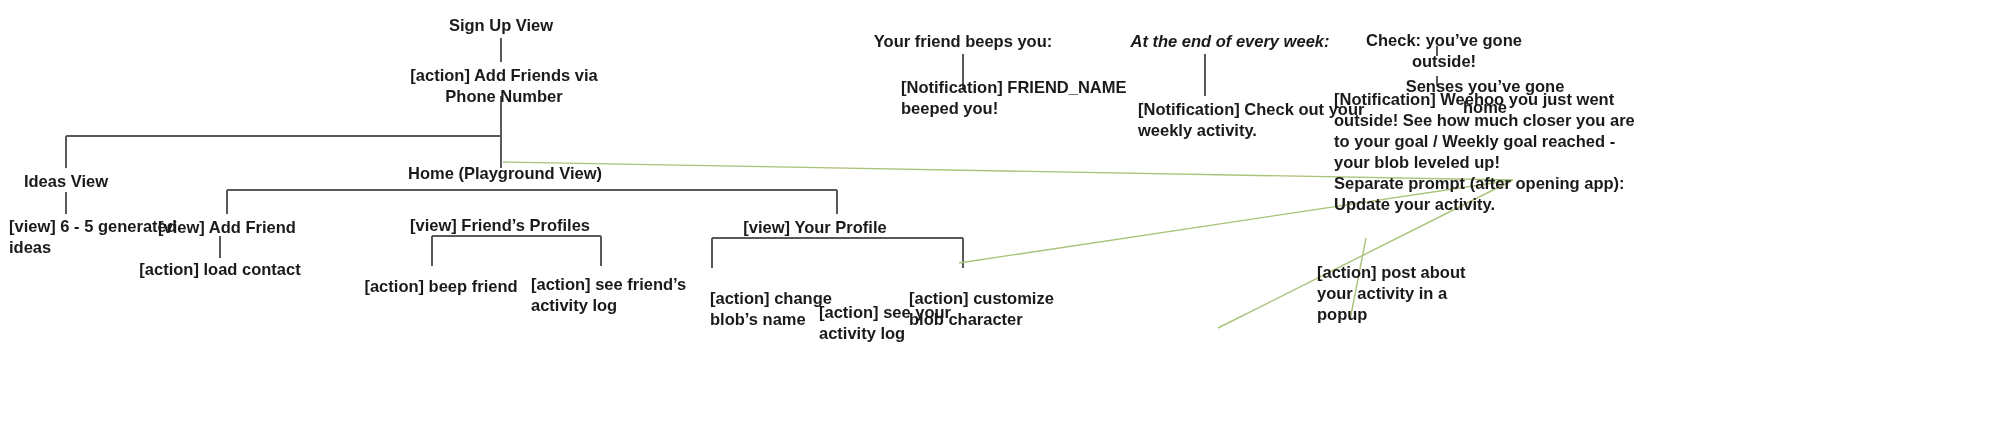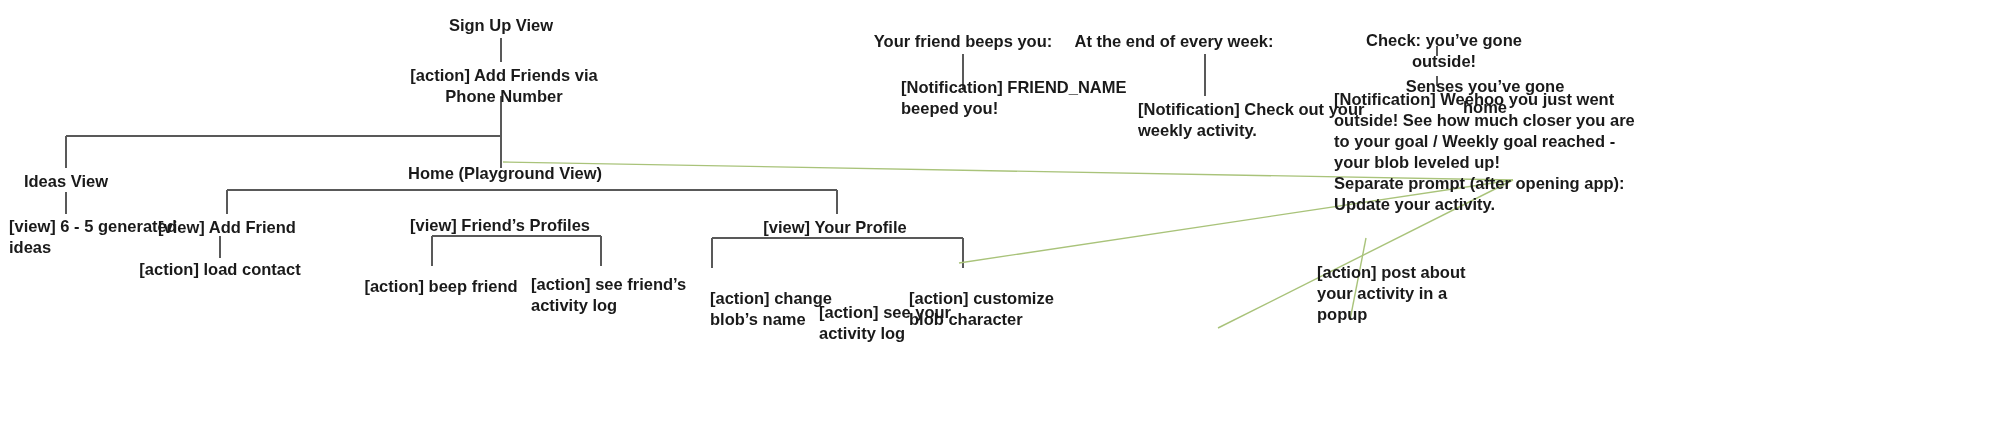--- a/index.html
+++ b/index.html
@@ -81,31 +81,31 @@
       <div class="node center" style="left: 505px; top: 163px;">Home (Playground View)</div>
       <div class="node center" style="left: 66px; top: 171px;">Ideas View</div>
       <div class="node left" style="left: 9px; top: 216px;">[view] 6 - 5 generated
 ideas</div>
       <div class="node center" style="left: 227px; top: 217px;">[view] Add Friend</div>
       <div class="node center" style="left: 220px; top: 259px;">[action] load contact</div>
       <div class="node center" style="left: 500px; top: 215px;">[view] Friend’s Profiles</div>
       <div class="node center" style="left: 441px; top: 276px;">[action] beep friend</div>
       <div class="node left" style="left: 531px; top: 274px;">[action] see friend’s
 activity log</div>
-      <div class="node center" style="left: 815px; top: 217px; margin-left: 20px;">[view] Your Profile</div>
+      <div class="node center" style="left: 815px; top: 217px;">[view] Your Profile</div>
       <div class="node left" style="left: 684px; top: 288px; margin-left: 26px;">[action] change
 blob’s name</div>
       <div class="node left" style="left: 819px; top: 286px; margin-top: 16px;">[action] see your
 activity log</div>
       <div class="node left" style="left: 909px; top: 288px;">[action] customize
 blob character</div>
       <div class="node center" style="left: 963px; top: 31px;">Your friend beeps you:</div>
       <div class="node left" style="left: 901px; top: 77px;">[Notification] FRIEND_NAME
 beeped you!</div>
-      <div class="node center" style="left: 1174px; top: 31px;">At the end of every week:</div>
+      <div class="node center" style="left: 1230px; top: 31px; font-style: italic;">At the end of every week:</div>
       <div class="node left" style="left: 1138px; top: 99px;">[Notification] Check out your
 weekly activity.</div>
       <div class="node center" style="left: 1444px; top: 30px;">Check: you’ve gone outside!</div>
       <div class="node center" style="left: 1437px; top: 76px; margin-left: 48px;">Senses you’ve gone home</div>
       <div class="node left" style="left: 1334px; top: 89px;">[Notification] Weehoo you just went
 outside! See how much closer you are
 to your goal / Weekly goal reached -
 your blob leveled up!
 Separate prompt (after opening app):
 Update your activity.</div>

